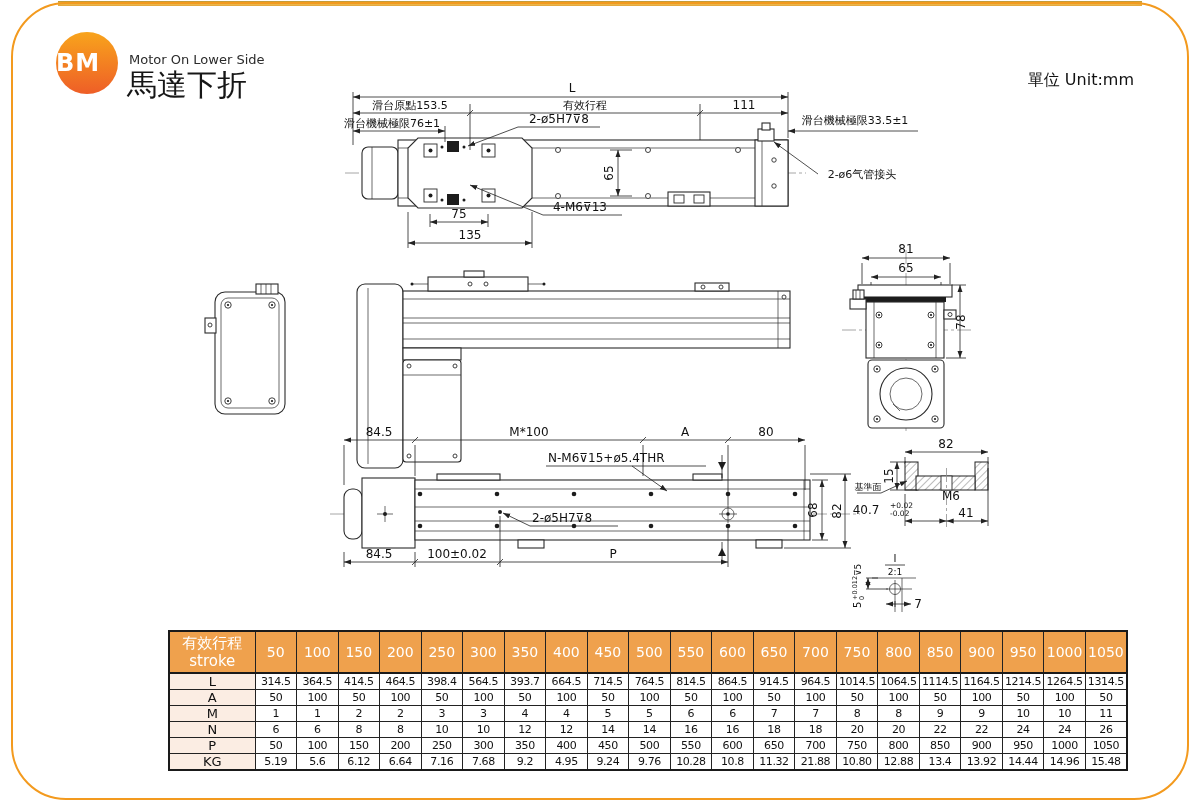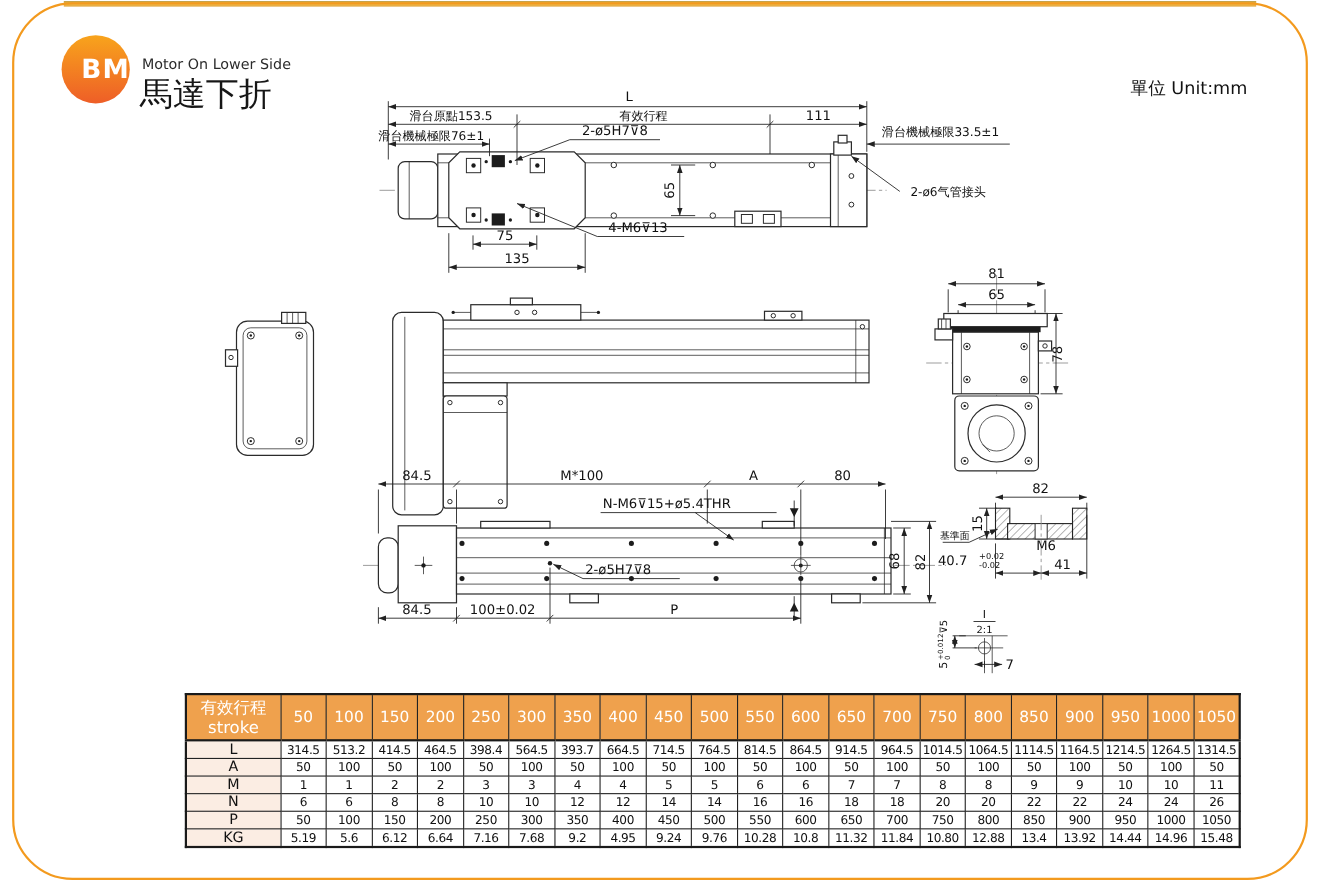--- a/index.html
+++ b/index.html
@@ -5,21 +5,21 @@
   html,body{margin:0;padding:0;background:#fff;}
   body{width:1200px;height:809px;position:relative;overflow:hidden;
        font-family:"DejaVu Sans",sans-serif;color:#111;}
   .topbar{position:absolute;left:58px;right:58px;top:1px;height:5px;
           background:linear-gradient(180deg,#b9902f 0%,#f2c456 45%,#e2a338 100%);}
   .frame{position:absolute;left:11px;right:11px;top:2px;bottom:9px;
          border:2px solid #F39A1E;border-radius:55px;pointer-events:none;}
   .logo{position:absolute;left:56px;top:32px;width:62px;height:62px;border-radius:50%;
         background:linear-gradient(180deg,#F8A41C,#EE5E27);color:#fff;
         font-size:24px;font-weight:bold;letter-spacing:1px;
-        display:flex;align-items:center;justify-content:flex-end;}
+        display:flex;align-items:center;justify-content:flex-start;}
   .title-zh{position:absolute;left:127px;top:32px;font-size:30px;color:#161616;margin-top:33px;}
   .title-en{position:absolute;left:129px;top:52px;font-size:13px;color:#2b2b2b;}
   .unit{position:absolute;right:66px;top:30px;font-size:16px;color:#111;margin-top:40px;}
   svg{position:absolute;left:0;top:0;}
   .oln{fill:#fff;stroke:#2b2b2b;stroke-width:1.1;}
   .thin{fill:none;stroke:#2b2b2b;stroke-width:0.7;}
   .scr{fill:#fff;stroke:#2b2b2b;stroke-width:0.9;}
   .dot{fill:#1c1c1c;stroke:none;}
   .dark{fill:#1c1c1c;stroke:none;}
   .dim{fill:none;stroke:#222;stroke-width:0.8;}
@@ -401,21 +401,21 @@
           <th>900</th>
           <th>950</th>
           <th>1000</th>
           <th>1050</th>
         </tr>
       </thead>
       <tbody>
         <tr>
           <th>L</th>
           <td>314.5</td>
-          <td>513.2</td>
+          <td>364.5</td>
           <td>414.5</td>
           <td>464.5</td>
           <td>398.4</td>
           <td>564.5</td>
           <td>393.7</td>
           <td>664.5</td>
           <td>714.5</td>
           <td>764.5</td>
           <td>814.5</td>
           <td>864.5</td>
@@ -533,21 +533,21 @@
           <td>6.64</td>
           <td>7.16</td>
           <td>7.68</td>
           <td>9.2</td>
           <td>4.95</td>
           <td>9.24</td>
           <td>9.76</td>
           <td>10.28</td>
           <td>10.8</td>
           <td>11.32</td>
-          <td>11.84</td>
+          <td>21.88</td>
           <td>10.80</td>
           <td>12.88</td>
           <td>13.4</td>
           <td>13.92</td>
           <td>14.44</td>
           <td>14.96</td>
           <td>15.48</td>
         </tr>
       </tbody>
     </table>

